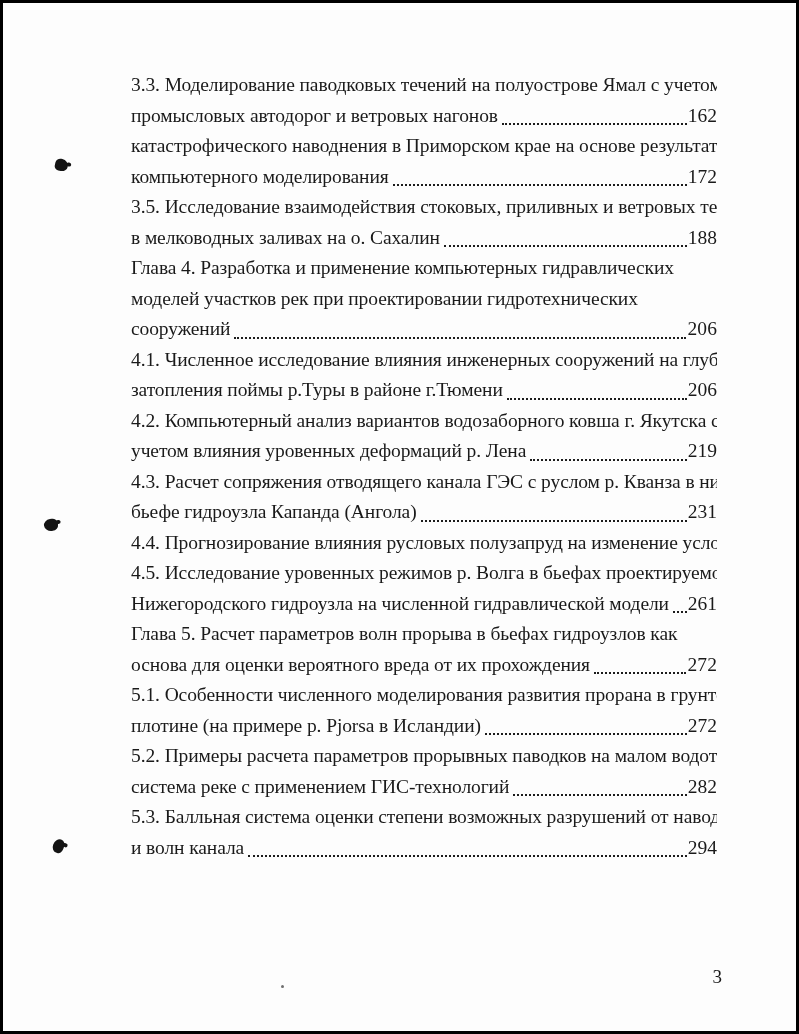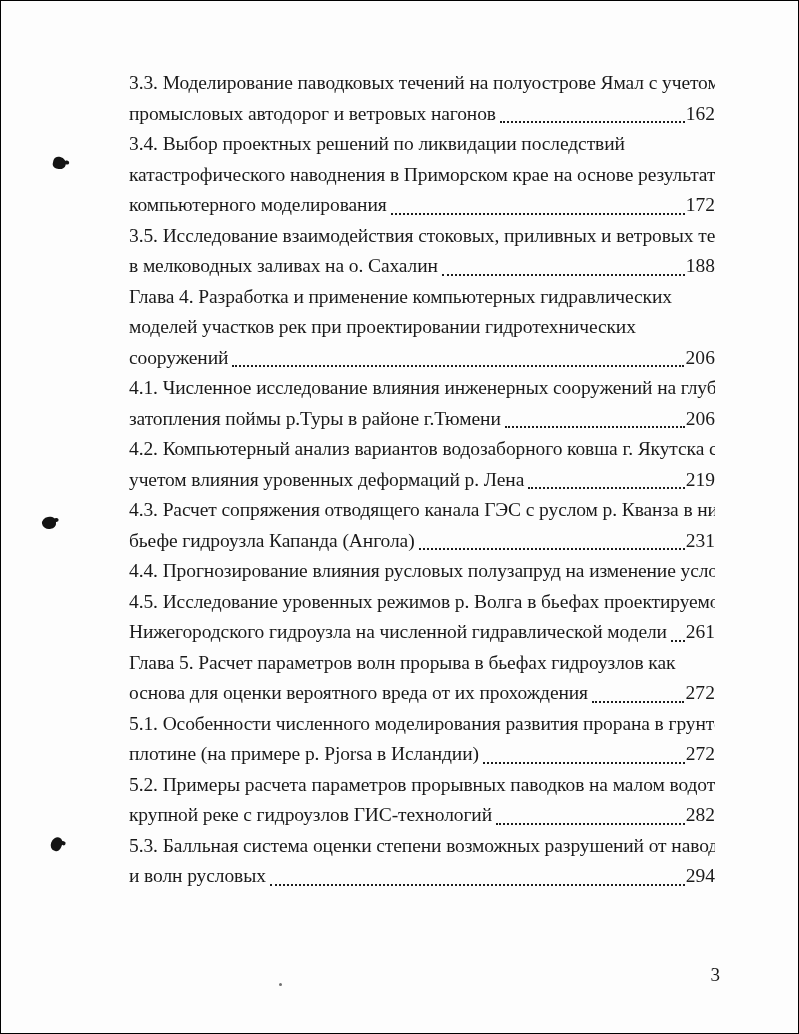--- a/index.html
+++ b/index.html
@@ -6,21 +6,21 @@
     margin: 0;
     padding: 0;
     background: #ffffff;
   }
   .page {
     position: relative;
     width: 799px;
     height: 1034px;
     background: #fdfdfd;
     box-sizing: border-box;
-    border: 1px solid #000000;
+    border: 3px solid #000000;
     overflow: hidden;
     font-family: "Liberation Serif", "DejaVu Serif", serif;
     color: #1a1a1a;
   }
   .toc {
     position: absolute;
     left: 128px;
     top: 67px;
     width: 586px;
   }
@@ -99,23 +99,20 @@
   <div class="toc">
       <div class="toc-line">
         <span class="text">3.3. Моделирование паводковых течений на полуострове Ямал с учетом</span>
       </div>
       <div class="toc-line">
         <span class="text">промысловых автодорог и ветровых нагонов</span>
         <span class="leader"></span>
         <span class="page-num">162</span>
       </div>
       <div class="toc-line">
-        <span class="text">3.4. Выбор проектных решений по ликвидации последствий</span>
-      </div>
-      <div class="toc-line">
         <span class="text">катастрофического наводнения в Приморском крае на основе результатов</span>
       </div>
       <div class="toc-line">
         <span class="text">компьютерного моделирования</span>
         <span class="leader"></span>
         <span class="page-num">172</span>
       </div>
       <div class="toc-line">
         <span class="text">3.5. Исследование взаимодействия стоковых, приливных и ветровых течений</span>
       </div>
@@ -183,29 +180,29 @@
       </div>
       <div class="toc-line">
         <span class="text">плотине (на примере р. Pjorsa в Исландии)</span>
         <span class="leader"></span>
         <span class="page-num">272</span>
       </div>
       <div class="toc-line">
         <span class="text">5.2. Примеры расчета параметров прорывных паводков на малом водотоке  и</span>
       </div>
       <div class="toc-line">
-        <span class="text">крупной реке с гидроузлов ГИС-технологий</span>
+        <span class="text">система реке с применением ГИС-технологий</span>
         <span class="leader"></span>
         <span class="page-num">282</span>
       </div>
       <div class="toc-line">
         <span class="text">5.3. Балльная система оценки степени возможных разрушений от наводнений</span>
       </div>
       <div class="toc-line">
-        <span class="text">и волн русловых</span>
+        <span class="text">и волн канала</span>
         <span class="leader"></span>
         <span class="page-num">294</span>
       </div>
     </div>
 
   <span class="ink-blot blot-1"></span>
   <span class="ink-blot blot-2"></span>
   <span class="ink-blot blot-3"></span>
   <span class="center-dot"></span>
 

